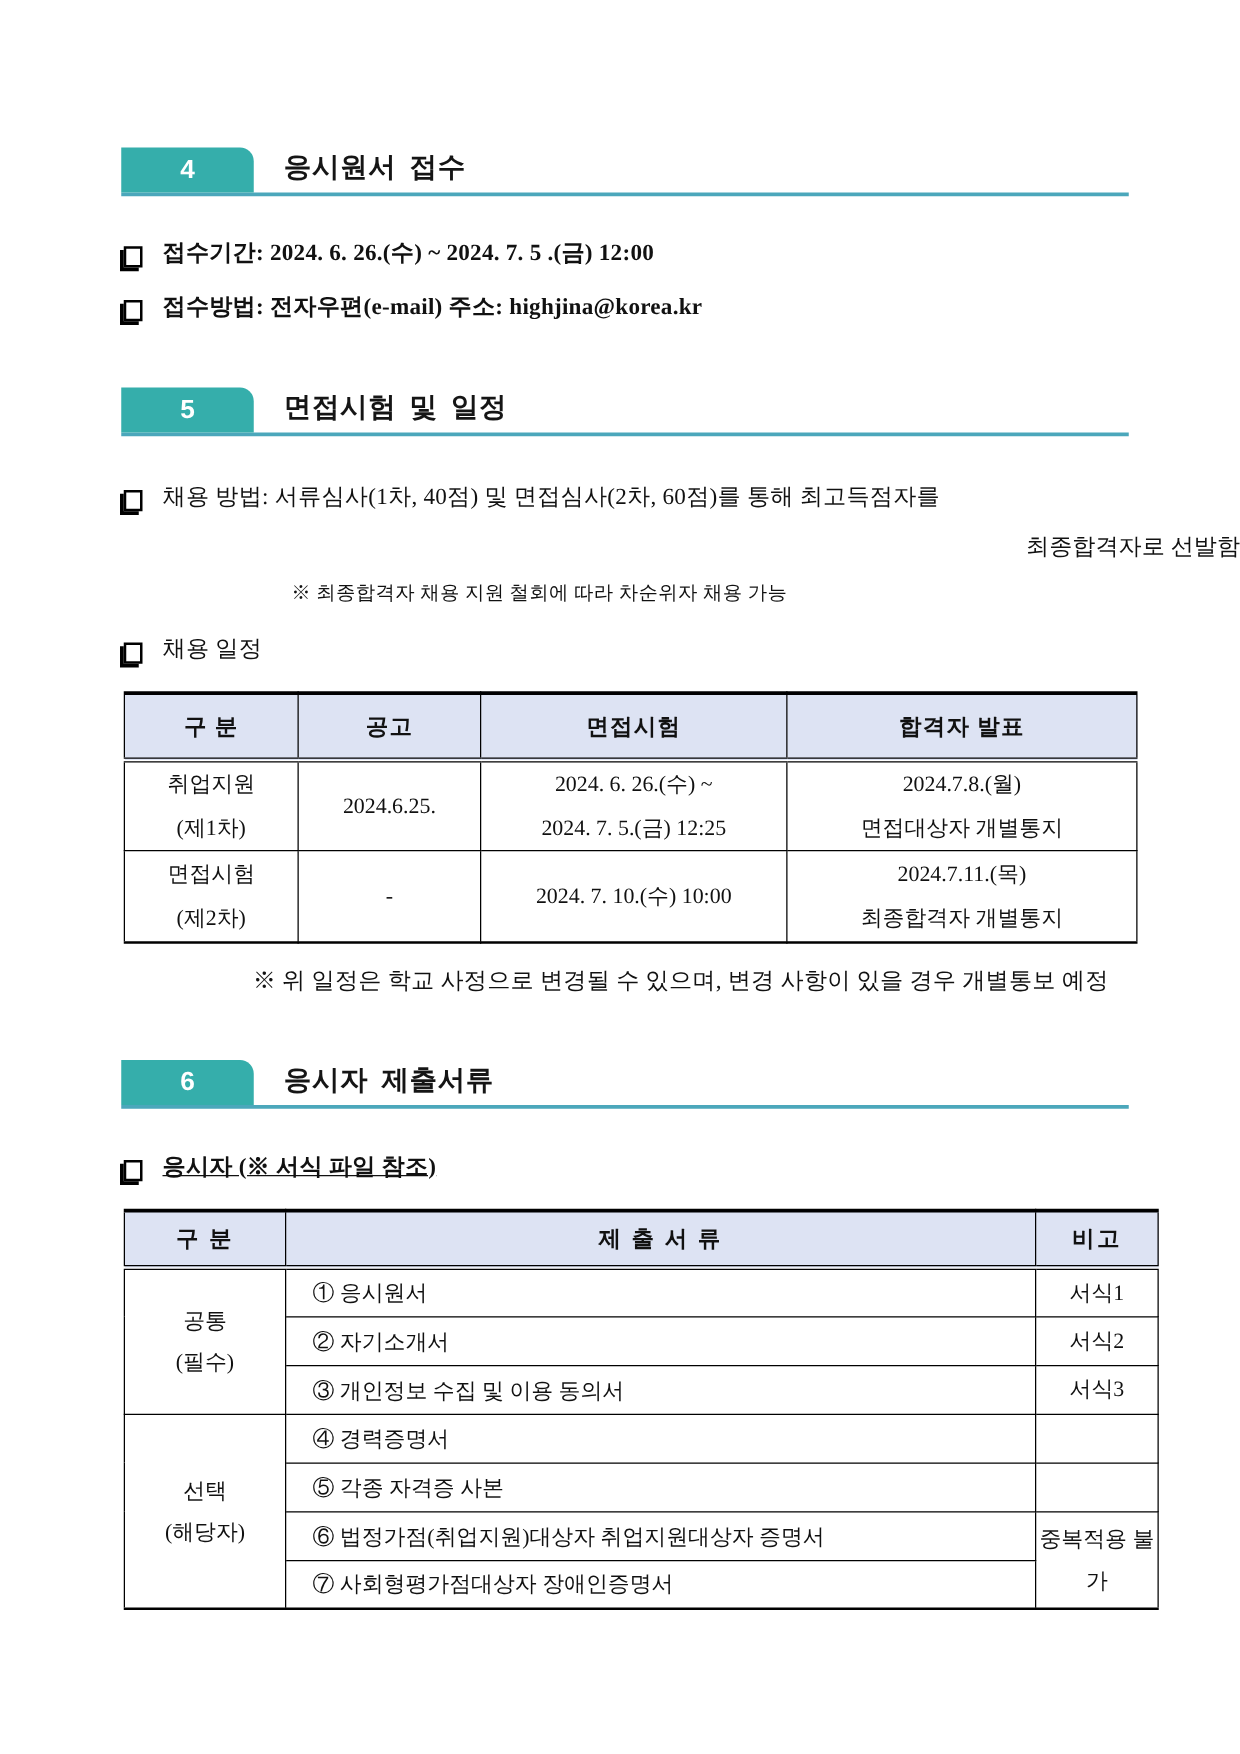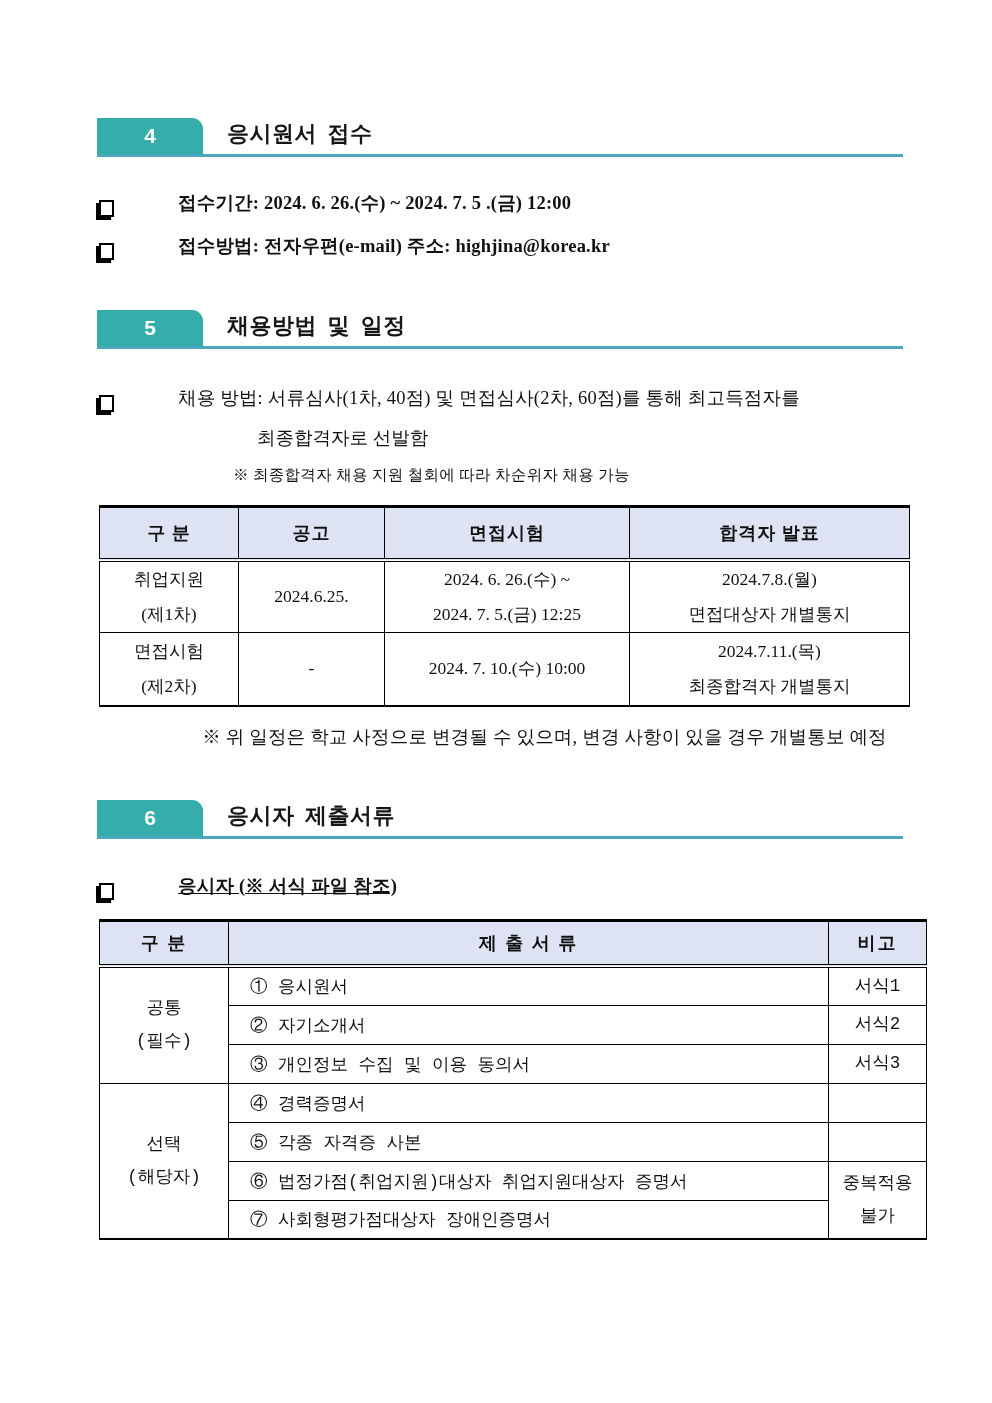--- a/index.html
+++ b/index.html
@@ -24,49 +24,49 @@
     color:#fff; font-family:"Liberation Sans","DejaVu Sans",sans-serif;
     font-size:21px; font-weight:700;
   }
   .sec-title {
     font-family:"Liberation Sans","DejaVu Sans",sans-serif;
     font-size:22px; font-weight:700; color:#151515;
     margin-left:24px; padding-bottom:5px; letter-spacing:0.5px; word-spacing:4px;
   }
 
   
-  .check-line { display:flex; align-items:flex-end; font-size:18.5px; line-height:27px; letter-spacing:0.2px;gap:48px; }
+  .check-line { display:flex; align-items:center; font-size:18.5px; line-height:27px; letter-spacing:0.2px; }
   .check-line .cbx {
     flex:0 0 auto; width:15px; height:17px; margin:4px 16px 0 2px;
     border:2px solid #000; background:#fff; box-shadow:-3px 3px 0 0 #000;
   }
   .bold { font-weight:700; }
 
-  .indent1 { padding-left:160px; font-size:18.5px; line-height:27px; }
+  .indent1 { padding-left:160px; font-size:18.5px; line-height:27px;text-align:right; }
   .small-note { padding-left:136px; font-size:15.5px; line-height:22px; letter-spacing:0.3px; }
   .table-note { font-size:18.5px; line-height:27px; letter-spacing:0.2px; }
 
   
   table { border-collapse:collapse; table-layout:fixed; }
   table.doc { border:1.5px solid #000; border-top-width:3px; border-bottom-width:2px; }
   .doc th, .doc td { border:1.5px solid #000; font-weight:400; }
   .doc thead th {
     background:var(--thbg,#dde3f3); font-weight:700; font-size:18px;
     border-bottom:4px double #000; letter-spacing:1px;
   }
   .doc td { font-size:17.5px; text-align:center; vertical-align:middle; }
   .ml { white-space:pre-line; line-height:2.0; }
 
   #t-schedule { width:810px; margin-left:2px; }
   #t-schedule thead th { height:53px; }
   #t-schedule tbody td { height:73px; }
 
   #t-docs { width:827px; margin-left:2px; }
   #t-docs thead th { height:46px; letter-spacing:2px; }
-  #t-docs tbody td { height:39px;font-family:Liberation Mono, monospace; }
+  #t-docs tbody td { height:39px; }
   #t-docs td.doc-item { text-align:left; padding-left:21px; }
   #t-docs td.group-cell { white-space:pre-line; line-height:1.9; }
   #t-docs td.note-cell { line-height:1.9; }
 
   
   .mt-a { margin-top:33px; }   
   .mt-b { margin-top:16px; }   
   .mt-sec5 { margin-top:50px; }
   .mt-c { margin-top:36px; }
   .mt-d { margin-top:13px; }
@@ -96,30 +96,34 @@
   </div>
   <div class="check-line bold mt-b">
     <span class="cbx"></span>
     <span>접수방법: 전자우편(e-mail) 주소: highjina@korea.kr</span>
   </div>
 
   <div class="sec-header mt-sec5">
     <div class="sec-num-box">
       <span class="sec-num">5</span>
     </div>
-    <h2 class="sec-title">채용방법 및 일정</h2>
+    <h2 class="sec-title">면접시험 및 일정</h2>
   </div>
 
   <div class="check-line mt-c">
     <span class="cbx"></span>
     <span>채용 방법: 서류심사(1차, 40점) 및 면접심사(2차, 60점)를 통해 최고득점자를</span>
   </div>
   <div class="indent1 mt-d">최종합격자로 선발함</div>
   <div class="small-note mt-e">※ 최종합격자 채용 지원 철회에 따라 차순위자 채용 가능</div>
 
+  <div class="check-line mt-f">
+    <span class="cbx"></span>
+    <span>채용 일정</span>
+  </div>
 
   <table class="doc mt-g" id="t-schedule">
     <colgroup>
       <col style="width:139px">
         <col style="width:146px">
         <col style="width:245px">
         <col style="width:280px">
     </colgroup>
     <thead>
       <tr>

